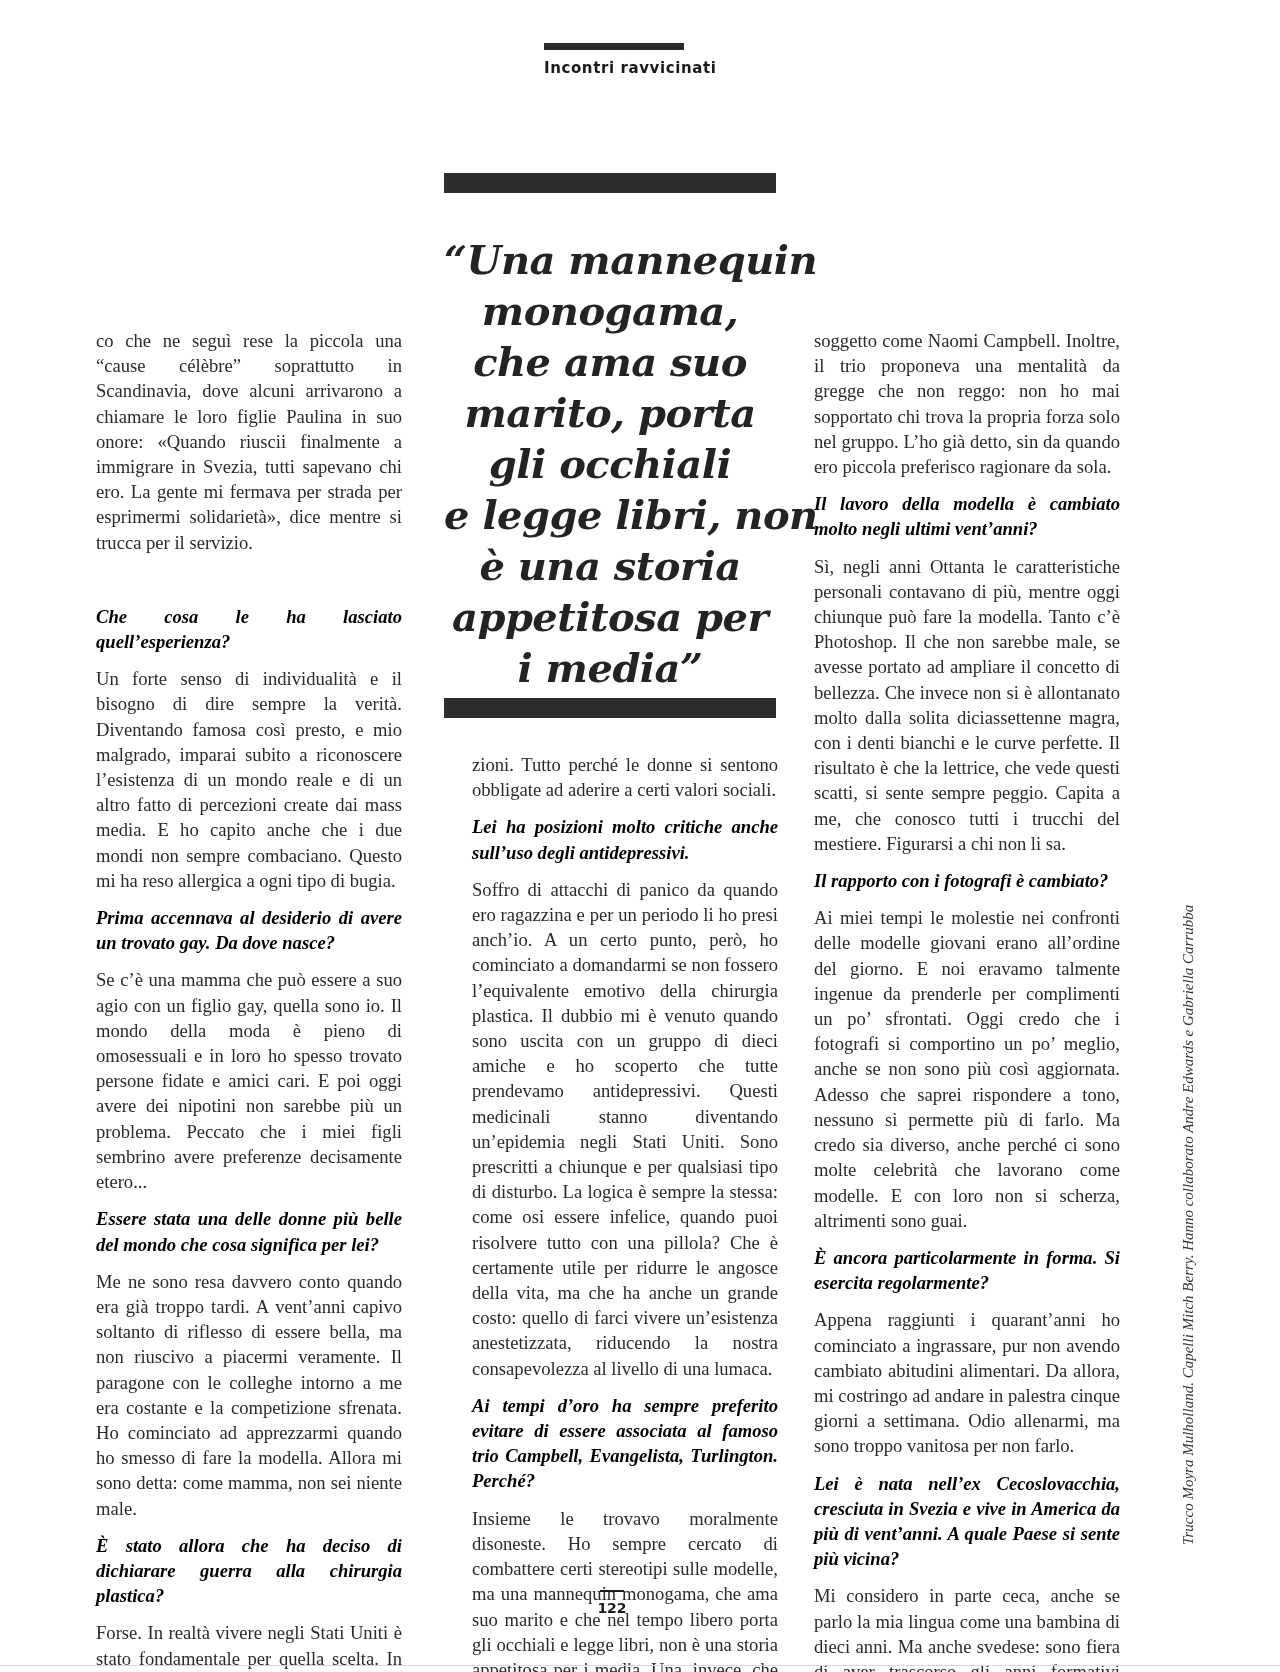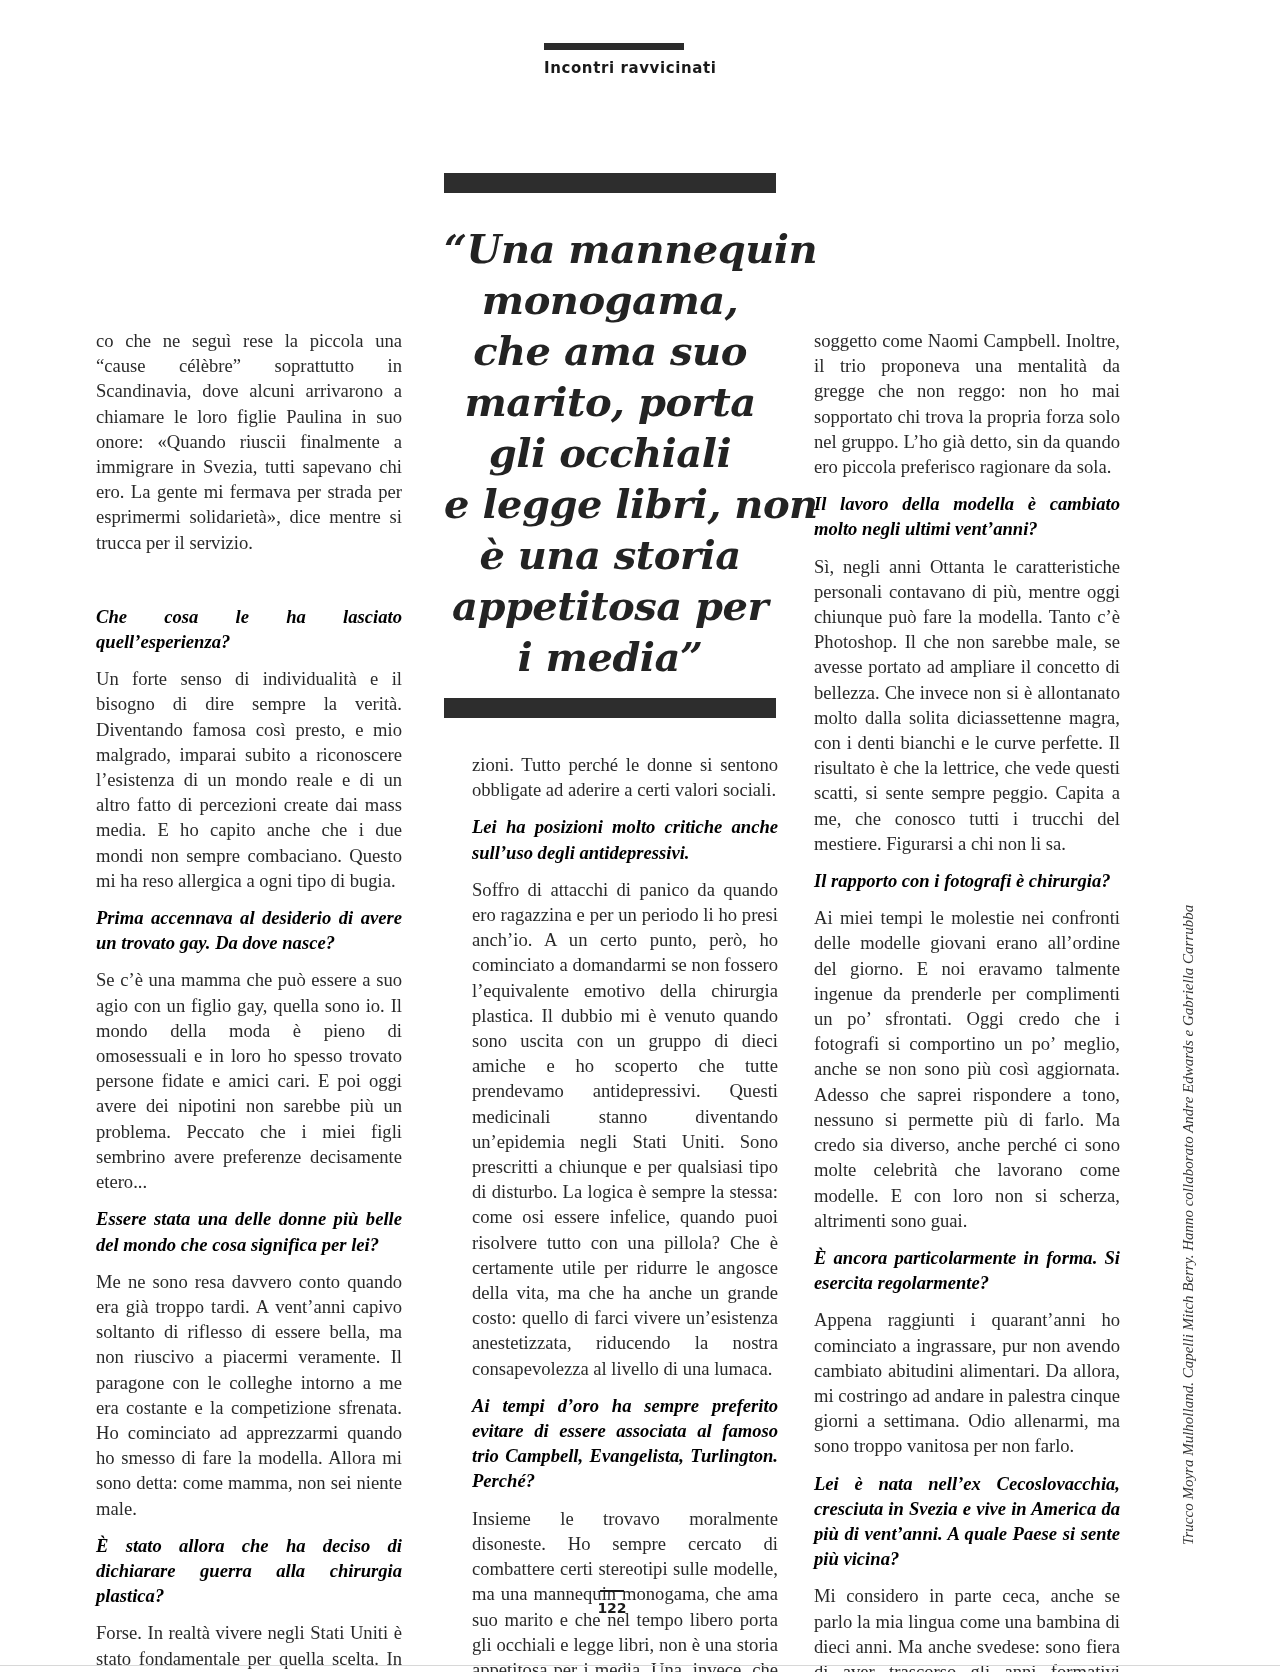--- a/index.html
+++ b/index.html
@@ -28,21 +28,21 @@
   .col .gap { height: 25px; }
   #col-1 { left: 84px; top: 316px; }
   #col-2 { left: 460px; top: 740px; }
   #col-3 { left: 802px; top: 316px; }
 
   .pullquote {
     position: absolute; left: 444px; top: 173px; width: 332px;
   }
   .pq-bar { height: 20px; background: #2d2d2d; }
   .pq-text {
-    margin: 30px 0 0 0;
+    margin: 41px 0 0 0;
     font-family: "DejaVu Serif", "Liberation Serif", serif;
     font-style: italic; font-weight: bold;
     font-size: 40px; line-height: 51px; text-align: center; color: #232323;
     letter-spacing: -0.5px;
   }
   .pq-text span { display: block; white-space: nowrap; }
   .pq-bar.bottom { position: absolute; top: 525px; left: 0; width: 332px; }
 
   .credit {
     position: absolute; left: 1180px; top: 1545px;
@@ -100,21 +100,21 @@
     <p class="a"><span>zioni. Tutto perché le donne si sentono obbligate ad aderire a certi valori sociali.</span></p>
     <p class="q"><span>Lei ha posizioni molto critiche anche sull’uso degli antidepressivi.</span></p>
     <p class="a"><span>Soffro di attacchi di panico da quando ero ragazzina e per un periodo li ho presi anch’io. A un certo punto, però, ho cominciato a domandarmi se non fossero l’equivalente emotivo della chirurgia plastica. Il dubbio mi è venuto quando sono uscita con un gruppo di dieci amiche e ho scoperto che tutte prendevamo antidepressivi. Questi medicinali stanno diventando un’epidemia negli Stati Uniti. Sono prescritti a chiunque e per qualsiasi tipo di disturbo. La logica è sempre la stessa: come osi essere infelice, quando puoi risolvere tutto con una pillola? Che è certamente utile per ridurre le angosce della vita, ma che ha anche un grande costo: quello di farci vivere un’esistenza anestetizzata, riducendo la nostra consapevolezza al livello di una lumaca.</span></p>
     <p class="q"><span>Ai tempi d’oro ha sempre preferito evitare di essere associata al famoso trio Campbell, Evangelista, Turlington. Perché?</span></p>
     <p class="a"><span>Insieme le trovavo moralmente disoneste. Ho sempre cercato di combattere certi stereotipi sulle modelle, ma una mannequin monogama, che ama suo marito e che nel tempo libero porta gli occhiali e legge libri, non è una storia appetitosa per i media. Una, invece, che esce con gli uomini più ricchi della terra e picchia la gente, lo è. Purtroppo il risultato è un</span></p>
   </div>
 <div class="col" id="col-3">
     <p class="a"><span>soggetto come Naomi Campbell. Inoltre, il trio proponeva una mentalità da gregge che non reggo: non ho mai sopportato chi trova la propria forza solo nel gruppo. L’ho già detto, sin da quando ero piccola preferisco ragionare da sola.</span></p>
     <p class="q"><span>Il lavoro della modella è cambiato molto negli ultimi vent’anni?</span></p>
     <p class="a"><span>Sì, negli anni Ottanta le caratteristiche personali contavano di più, mentre oggi chiunque può fare la modella. Tanto c’è Photoshop. Il che non sarebbe male, se avesse portato ad ampliare il concetto di bellezza. Che invece non si è allontanato molto dalla solita diciassettenne magra, con i denti bianchi e le curve perfette. Il risultato è che la lettrice, che vede questi scatti, si sente sempre peggio. Capita a me, che conosco tutti i trucchi del mestiere. Figurarsi a chi non li sa.</span></p>
-    <p class="q"><span>Il rapporto con i fotografi è chirurgia?</span></p>
+    <p class="q"><span>Il rapporto con i fotografi è cambiato?</span></p>
     <p class="a"><span>Ai miei tempi le molestie nei confronti delle modelle giovani erano all’ordine del giorno. E noi eravamo talmente ingenue da prenderle per complimenti un po’ sfrontati. Oggi credo che i fotografi si comportino un po’ meglio, anche se non sono più così aggiornata. Adesso che saprei rispondere a tono, nessuno si permette più di farlo. Ma credo sia diverso, anche perché ci sono molte celebrità che lavorano come modelle. E con loro non si scherza, altrimenti sono guai.</span></p>
     <p class="q"><span>È ancora particolarmente in forma. Si esercita regolarmente?</span></p>
     <p class="a"><span>Appena raggiunti i quarant’anni ho cominciato a ingrassare, pur non avendo cambiato abitudini alimentari. Da allora, mi costringo ad andare in palestra cinque giorni a settimana. Odio allenarmi, ma sono troppo vanitosa per non farlo.</span></p>
     <p class="q"><span>Lei è nata nell’ex Cecoslovacchia, cresciuta in Svezia e vive in America da più di vent’anni. A quale Paese si sente più vicina?</span></p>
     <p class="a"><span>Mi considero in parte ceca, anche se parlo la mia lingua come una bambina di dieci anni. Ma anche svedese: sono fiera di aver trascorso gli anni formativi dell’adolescenza in quel Paese. Mi hanno lasciato in eredità un buon rapporto con la sessualità e con il corpo e tendenze liberali molto più solide della media americana. E sono queste che sto cercando di trasmettere ai miei figli.</span></p>
   </div>
 
 <div class="credit">Trucco Moyra Mulholland. Capelli Mitch Berry. Hanno collaborato Andre Edwards e Gabriella Carrubba</div>
 
 <div class="page-number">

